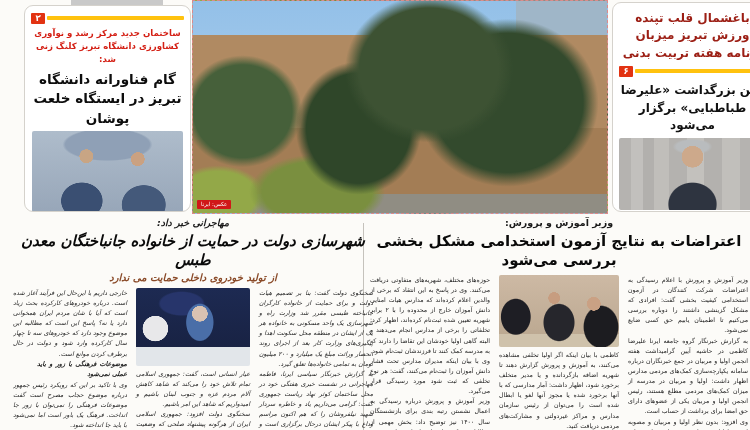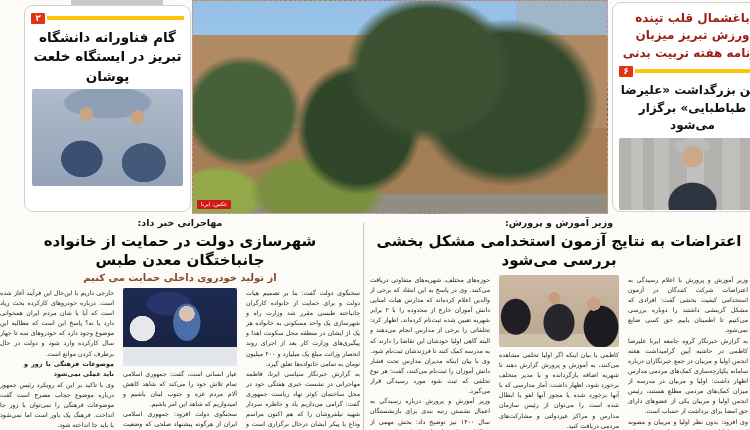--- a/index.html
+++ b/index.html
@@ -53,21 +53,21 @@
       radial-gradient(ellipse 100px 55px at 30% 90%, #7a8f3f 55%, rgba(122,143,63,0) 68%),
       radial-gradient(ellipse 70px 45px at 6% 92%, #93a848 55%, rgba(147,168,72,0) 68%),
       linear-gradient(rgba(0,0,0,0) 0 16%, #b08a62 16% 60%, #a37d55 60% 91%, #908d83 91% 100%),
       linear-gradient(90deg, rgba(0,0,0,0) 0 78%, #9fb6c8 78% 100%),
       linear-gradient(#93c0e8,#bcd8f0);}
   #photo-credit{position:absolute;left:4px;bottom:4px;background:#d01818;color:#fff;
     font-size:5.5px;line-height:1;padding:2px 4px;border-radius:1px;}
 
   
   .article{position:absolute;top:217px;height:213px;overflow:hidden;}
-  #article-mine{left:0;width:360px;}
+  #article-mine{left:13px;width:360px;font-style:italic;}
   #article-edu{left:370px;width:378px;}
   #col-divider{position:absolute;left:363px;top:223px;width:1px;height:207px;background:#c5c2bc;}
 
   .kicker{font-size:9.5px;font-weight:bold;color:#1a1a1a;text-align:center;line-height:1.3;}
   .headline{font-size:15px;font-weight:bold;color:#0a0a0a;text-align:center;line-height:1.25;margin:3px 6px 1px;}
   .subhead{font-size:10px;font-weight:bold;color:#8a4a28;text-align:center;margin:2px 0 0;}
 
   .cols{display:flex;gap:9px;margin-top:5px;overflow:hidden;}
   .col{flex:1;min-width:0;font-size:6.25px;line-height:1.62;color:#1c1c1c;text-align:justify;}
   .col p{margin:0;}
@@ -97,20 +97,21 @@
 
 <div id="page">
 
   <div class="top-strip"></div>
 
   <div class="teaser" id="teaser-left">
     <div class="marker">
       <span class="num">۳</span>
       <span class="line"></span>
     </div>
+    <div class="t-kicker">ساختمان جدید مرکز رشد و نوآوری کشاورزی دانشگاه تبریز کلنگ زنی شد:</div>
     <div class="t-headline">گام فناورانه دانشگاه تبریز در ایستگاه خلعت پوشان</div>
     <div class="photo photo-officials"></div>
 
   </div>
 
   <div id="main-photo">
     <span id="photo-credit">عکس: ایرنا</span>
   </div>
 
   <div class="teaser" id="teaser-right">
@@ -122,21 +123,21 @@
     <div class="t-black">آیین بزرگداشت «علیرضا طباطبایی» برگزار می‌شود</div>
     <div class="photo photo-man"></div>
 
   </div>
 
   <div id="col-divider"></div>
 
   <div class="article" id="article-mine">
     <div class="kicker">مهاجرانی خبر داد:</div>
     <div class="headline">شهرسازی دولت در حمایت از خانواده جانباختگان معدن طبس</div>
-    <div class="subhead">از تولید خودروی داخلی حمایت می کنیم</div>
+    <div class="subhead">از تولید خودروی داخلی حمایت می ندارد</div>
     <div class="cols">
       <div class="col">
         <p>سخنگوی دولت گفت: بنا بر تصمیم هیات دولت و برای حمایت از خانواده کارگران جانباخته طبسی مقرر شد وزارت راه و شهرسازی یک واحد مسکونی به خانواده هر یک از ایشان در منطقه محل سکونت اهدا و پیگیری‌های وزارت کار بعد از اجرای روند انحصار وراثت مبلغ یک میلیارد و ۲۰۰ میلیون تومان به تمامی خانواده‌ها تعلق گیرد.</p>
         <p>به گزارش خبرنگار سیاسی ایرنا، فاطمه مهاجرانی در نشست خبری هفتگی خود در محل ساختمان کوثر نهاد ریاست جمهوری گفت: گرامی می‌داریم یاد و خاطره سردار شهید نیلفروشان را که هم اکنون مراسم وداع با پیکر ایشان درحال برگزاری است و تلاش‌های مجدانه ایشان را در راه حفظ حقوق مردم لبنان و جریان مقاومت ارج می‌نهیم.</p>
 
       </div>
       <div class="col">
         <div class="photo photo-mid photo-spokesperson"></div>
         <p>عیار انسانی است، گفت: جمهوری اسلامی تمام تلاش خود را می‌کند که شاهد کاهش آلام مردم غزه و جنوب لبنان باشیم و امیدواریم که شاهد این امر باشیم.</p>
         <p>سخنگوی دولت افزود: جمهوری اسلامی ایران از هرگونه پیشنهاد صلحی که وضعیت منطقه را بهتر کند حمایت می‌کنیم و ایران قطعا در دستیابی به صلح تلاش فعالی خواهد داشت.</p>

